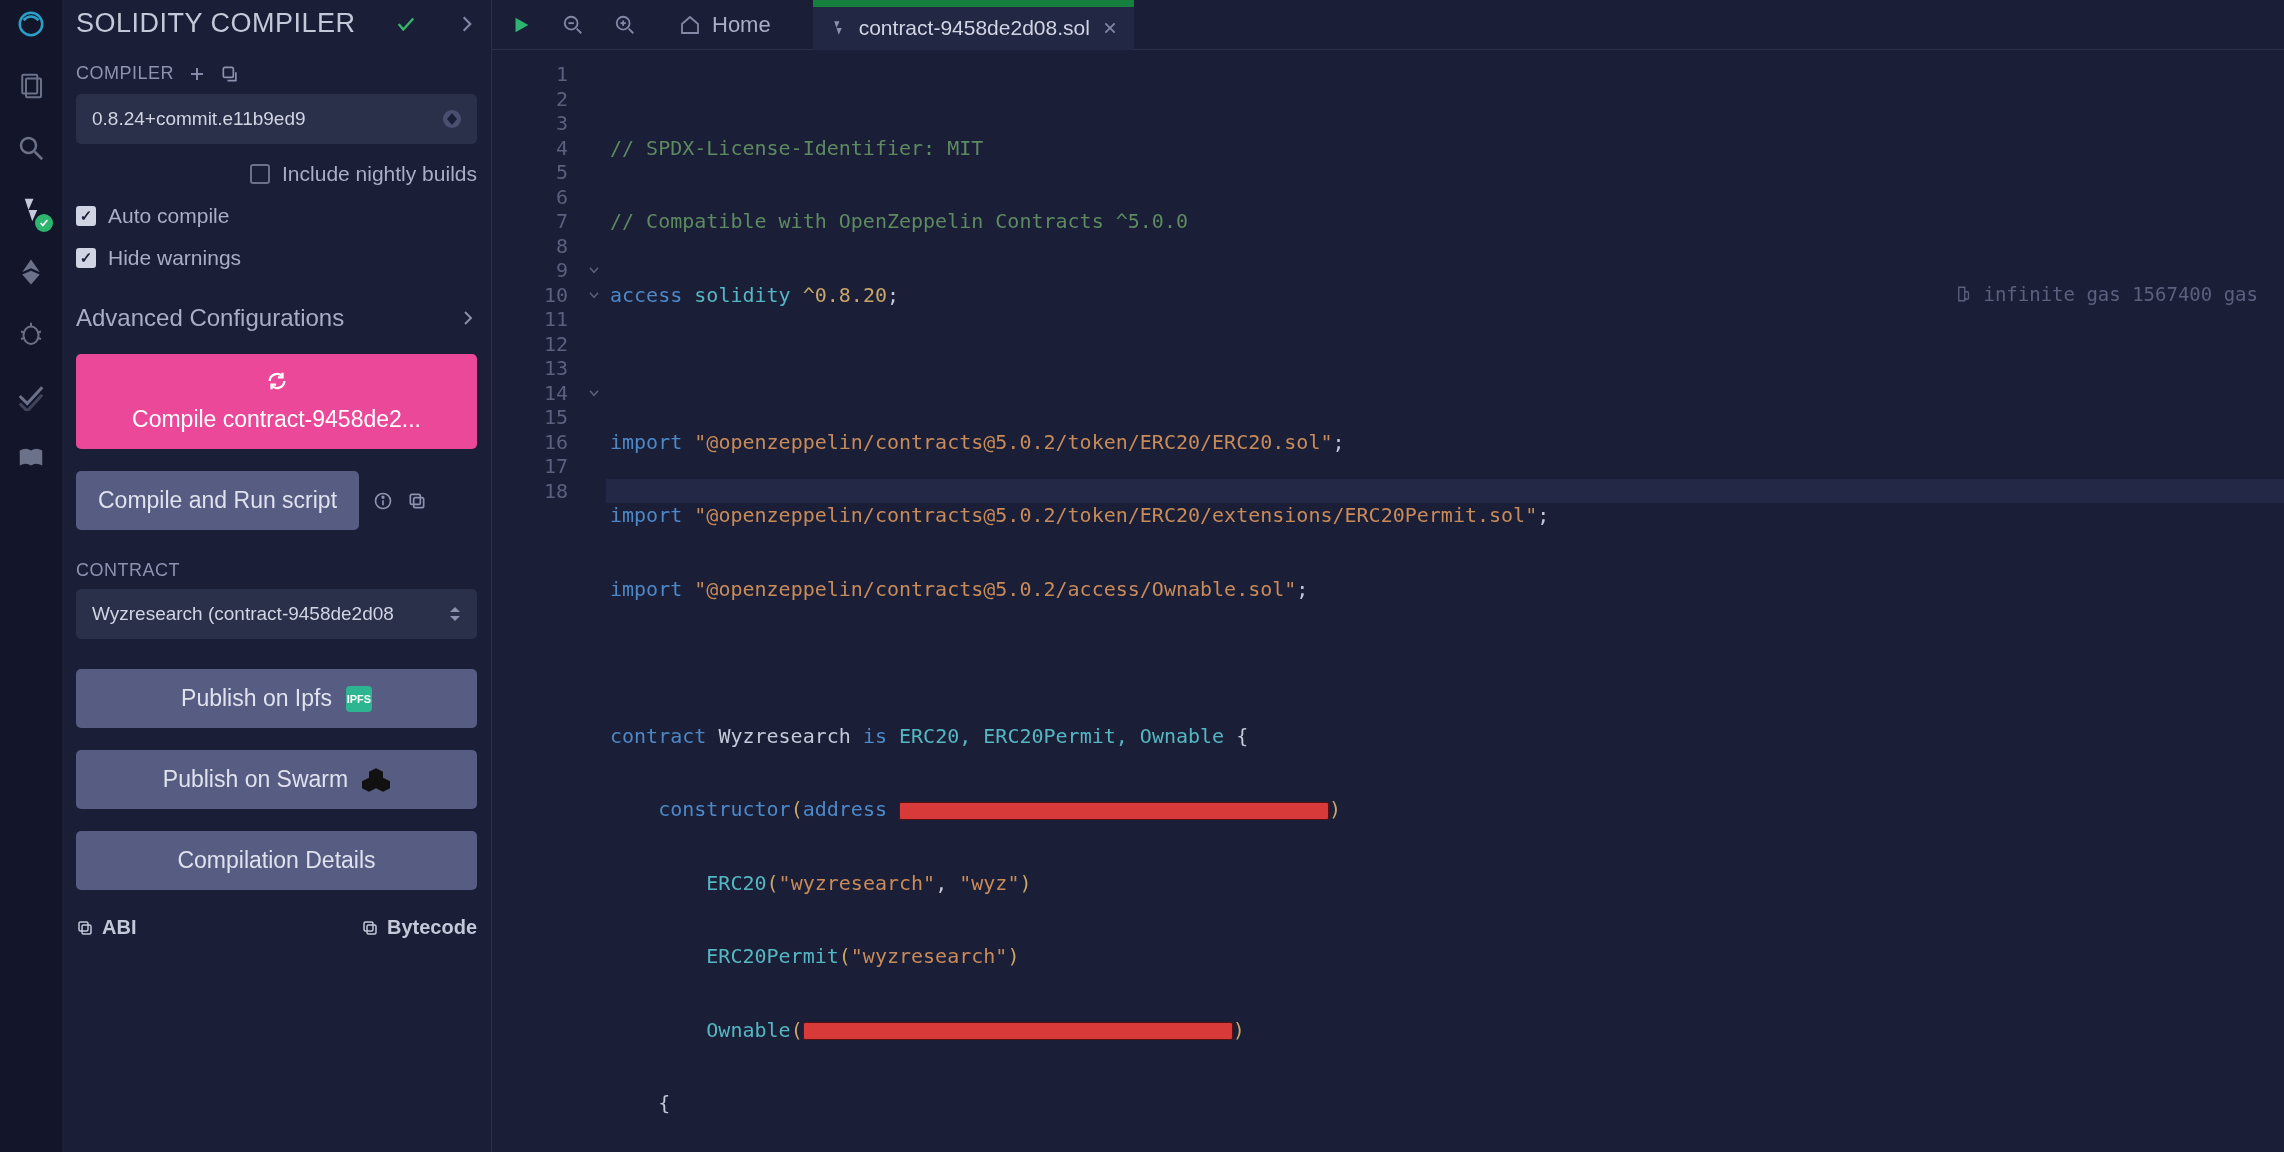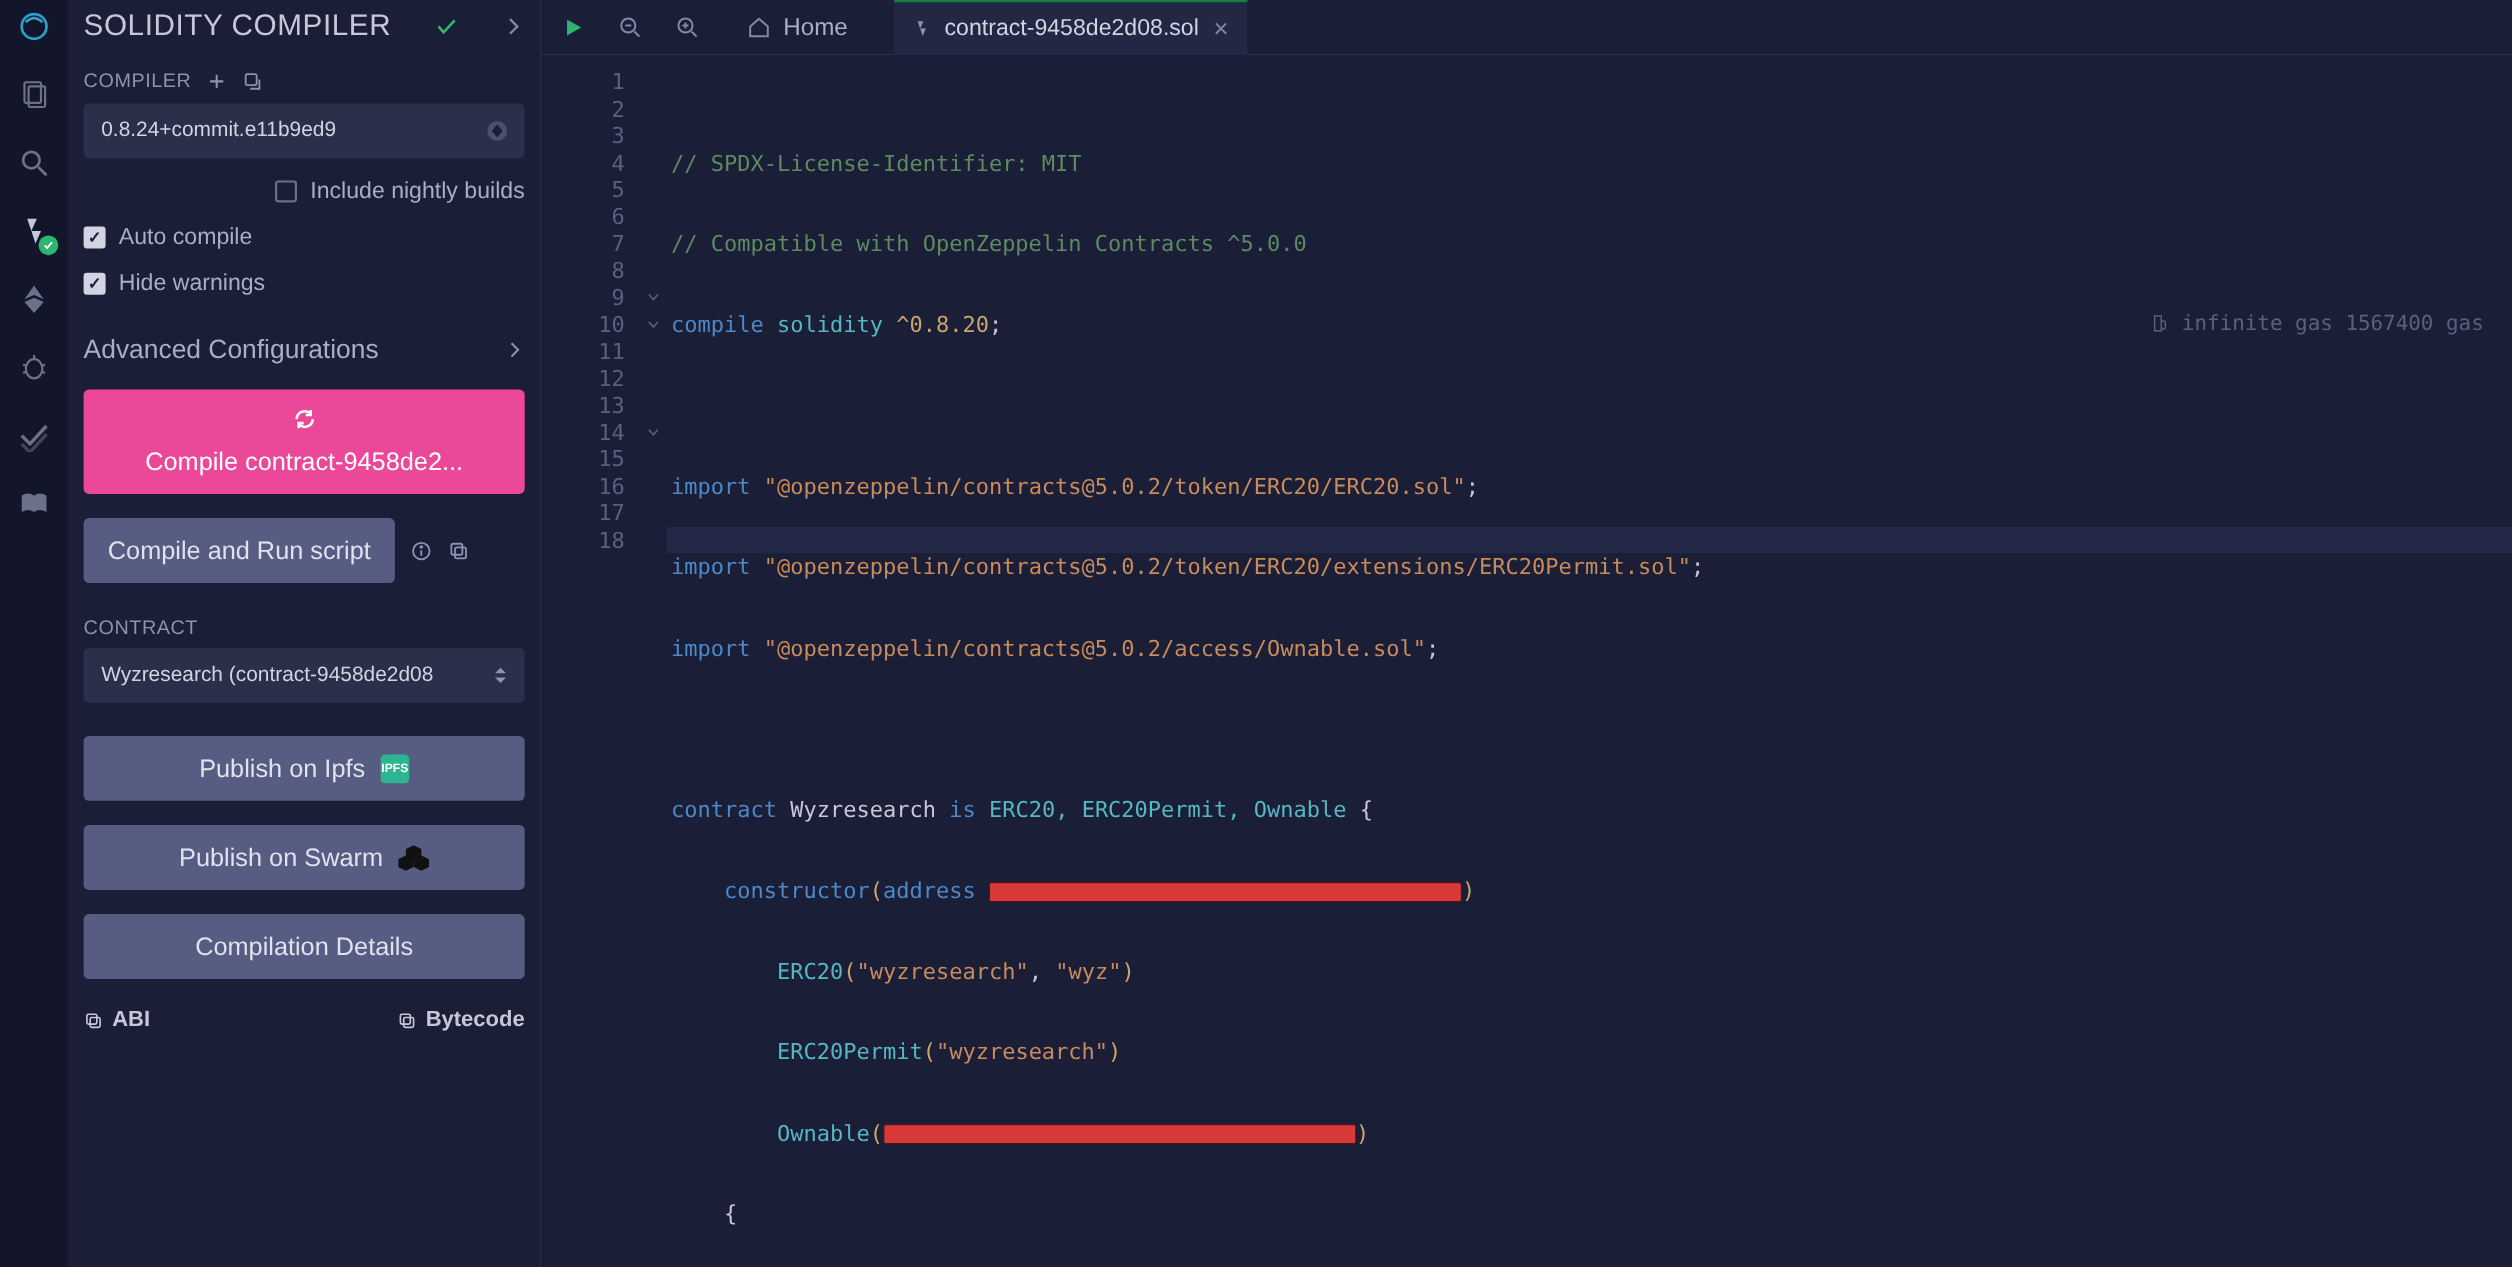--- a/index.html
+++ b/index.html
@@ -49,21 +49,21 @@
   .footer{display:flex;gap:26px;justify-content:space-between;margin-top:26px;font-size:20px;color:#c5c8d8;}
   .footer .flink{display:flex;align-items:center;gap:8px;cursor:pointer;}
   .ipfs-badge{width:26px;height:26px;background:#2db592;border-radius:4px;display:flex;align-items:center;justify-content:center;font-size:11px;color:#fff;font-weight:bold;}
   .swarm-badge{width:28px;height:24px;color:#111;position:relative;}
   
   .editor-wrap{flex:1;display:flex;flex-direction:column;}
   .topbar{height:50px;display:flex;align-items:center;gap:30px;padding:0 18px;border-bottom:1px solid #2a2f4a;}
   .topbar .tbtn{color:#8288a5;cursor:pointer;display:flex;align-items:center;}
   .topbar .play{color:#2db56f;}
   .topbar .home{display:flex;align-items:center;gap:10px;font-size:22px;color:#a9adc6;padding:0 12px;cursor:pointer;}
-  .topbar .tab{display:flex;align-items:center;gap:12px;background:#222744;padding:0 16px;height:50px;border-top:2px solid #15803d;font-size:21px;color:#d1d4e3;}
+  .topbar .tab{display:flex;align-items:center;gap:12px;background:#222744;padding:0 16px;height:50px;border-top:7px solid #15803d;font-size:21px;color:#d1d4e3;}
   .topbar .tab .x{color:#8288a5;cursor:pointer;}
   .code-area{flex:1;display:flex;font-family:'Menlo','Consolas',monospace;font-size:20px;line-height:24.5px;position:relative;}
   .gutter{width:90px;text-align:right;color:#5a607e;padding:12px 14px 0 0;user-select:none;}
   .gutter div{height:24.5px;}
   .fold-col{width:24px;padding-top:12px;}
   .fold-col div{height:24.5px;color:#5a607e;display:flex;align-items:center;justify-content:center;}
   .code{flex:1;padding:12px 0 0 4px;white-space:pre;position:relative;}
   .code .line{height:24.5px;}
   .c-cmt{color:#5d8a61;}
   .c-kw{color:#4d88c7;}
@@ -367,21 +367,21 @@
         </div>
       <div></div>
         <div></div>
         <div></div>
         <div></div>
     </div>
     <div class="code">
       <div class="cursor-line" style="top:428.5px;"></div>
       <div class="line"><span class="c-cmt">// SPDX-License-Identifier: MIT</span></div>
       <div class="line"><span class="c-cmt">// Compatible with OpenZeppelin Contracts ^5.0.0</span></div>
-      <div class="line"><span class="c-kw">compile</span><span> </span><span class="c-var">solidity</span><span> </span><span class="c-id">^0.8.20</span><span class="c-punc">;</span></div>
+      <div class="line"><span class="c-kw">access</span><span> </span><span class="c-var">solidity</span><span> </span><span class="c-id">^0.8.20</span><span class="c-punc">;</span></div>
       <div class="line"></div>
       <div class="line"><span class="c-kw">import</span><span> </span><span class="c-str">"@openzeppelin/contracts@5.0.2/token/ERC20/ERC20.sol"</span><span class="c-punc">;</span></div>
       <div class="line"><span class="c-kw">import</span><span> </span><span class="c-str">"@openzeppelin/contracts@5.0.2/token/ERC20/extensions/ERC20Permit.sol"</span><span class="c-punc">;</span></div>
       <div class="line"><span class="c-kw">import</span><span> </span><span class="c-str">"@openzeppelin/contracts@5.0.2/access/Ownable.sol"</span><span class="c-punc">;</span></div>
       <div class="line"></div>
       <div class="line"><span class="c-kw">contract</span><span> </span><span class="c-plain">Wyzresearch</span><span> </span><span class="c-kw">is</span><span> </span><span class="c-var">ERC20, ERC20Permit, Ownable</span><span class="c-punc"> {</span></div>
       <div class="line"><span>    </span><span class="c-kw">constructor</span><span class="c-id">(</span><span class="c-kw">address</span><span> </span><span class="redact" style="width:430px;"></span><span class="c-id">)</span></div>
       <div class="line"><span>        </span><span class="c-var">ERC20</span><span class="c-id">(</span><span class="c-str">"wyzresearch"</span><span class="c-plain">, </span><span class="c-str">"wyz"</span><span class="c-id">)</span></div>
       <div class="line"><span>        </span><span class="c-var">ERC20Permit</span><span class="c-id">(</span><span class="c-str">"wyzresearch"</span><span class="c-id">)</span></div>
       <div class="line"><span>        </span><span class="c-var">Ownable</span><span class="c-id">(</span><span class="redact" style="width:430px;"></span><span class="c-id">)</span></div>

